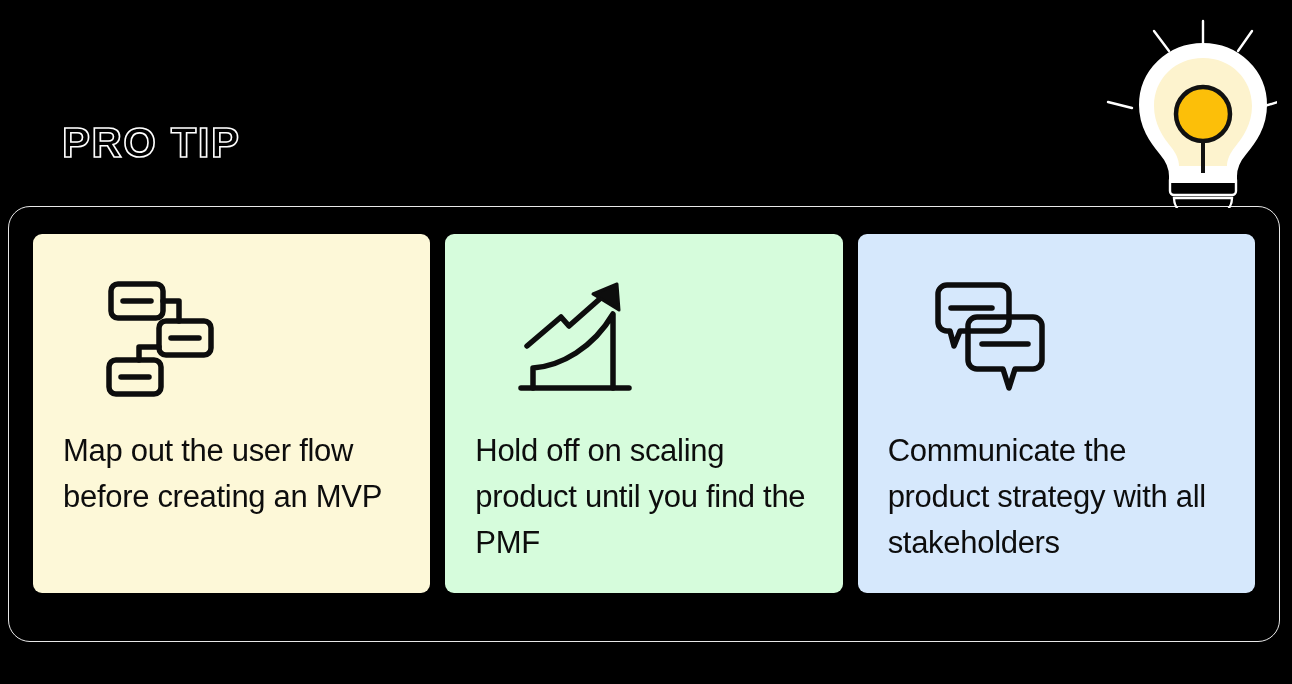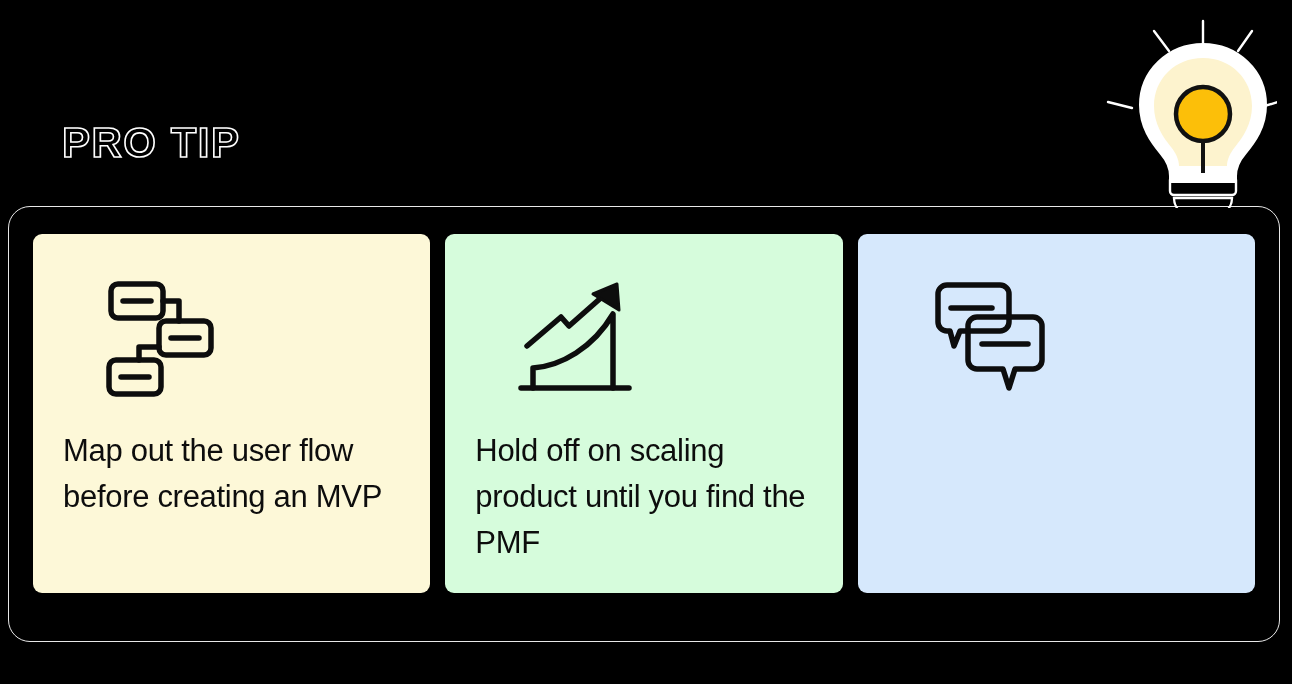--- a/index.html
+++ b/index.html
@@ -161,15 +161,16 @@
 
   <div class="tip-card" style="background: rgb(214, 232, 252);">
     <svg class="card-icon" viewBox="0 0 120 128">
       <g fill="none" stroke="#0d0d0d" stroke-width="5.5" stroke-linecap="round" stroke-linejoin="round">
         <path d="M8 18 C8 13 12 9 17 9 L70 9 C75 9 79 13 79 18 L79 46 C79 51 75 55 70 55 L30 55 L24 70 L20 55 L17 55 C12 55 8 51 8 46 Z"></path>
         <line x1="21" y1="32" x2="62" y2="32"></line>
         <path d="M38 50 C38 45 42 41 47 41 L103 41 C108 41 112 45 112 50 L112 84 C112 89 108 93 103 93 L85 93 L79 112 L73 93 L47 93 C42 93 38 89 38 84 Z" fill="none"></path>
         <line x1="52" y1="68" x2="98" y2="68"></line>
       </g>
     </svg>
+    <div class="card-text">Communicate the product strategy with all stakeholders</div>
   </div>
 
 </div>
 
 </body></html>

